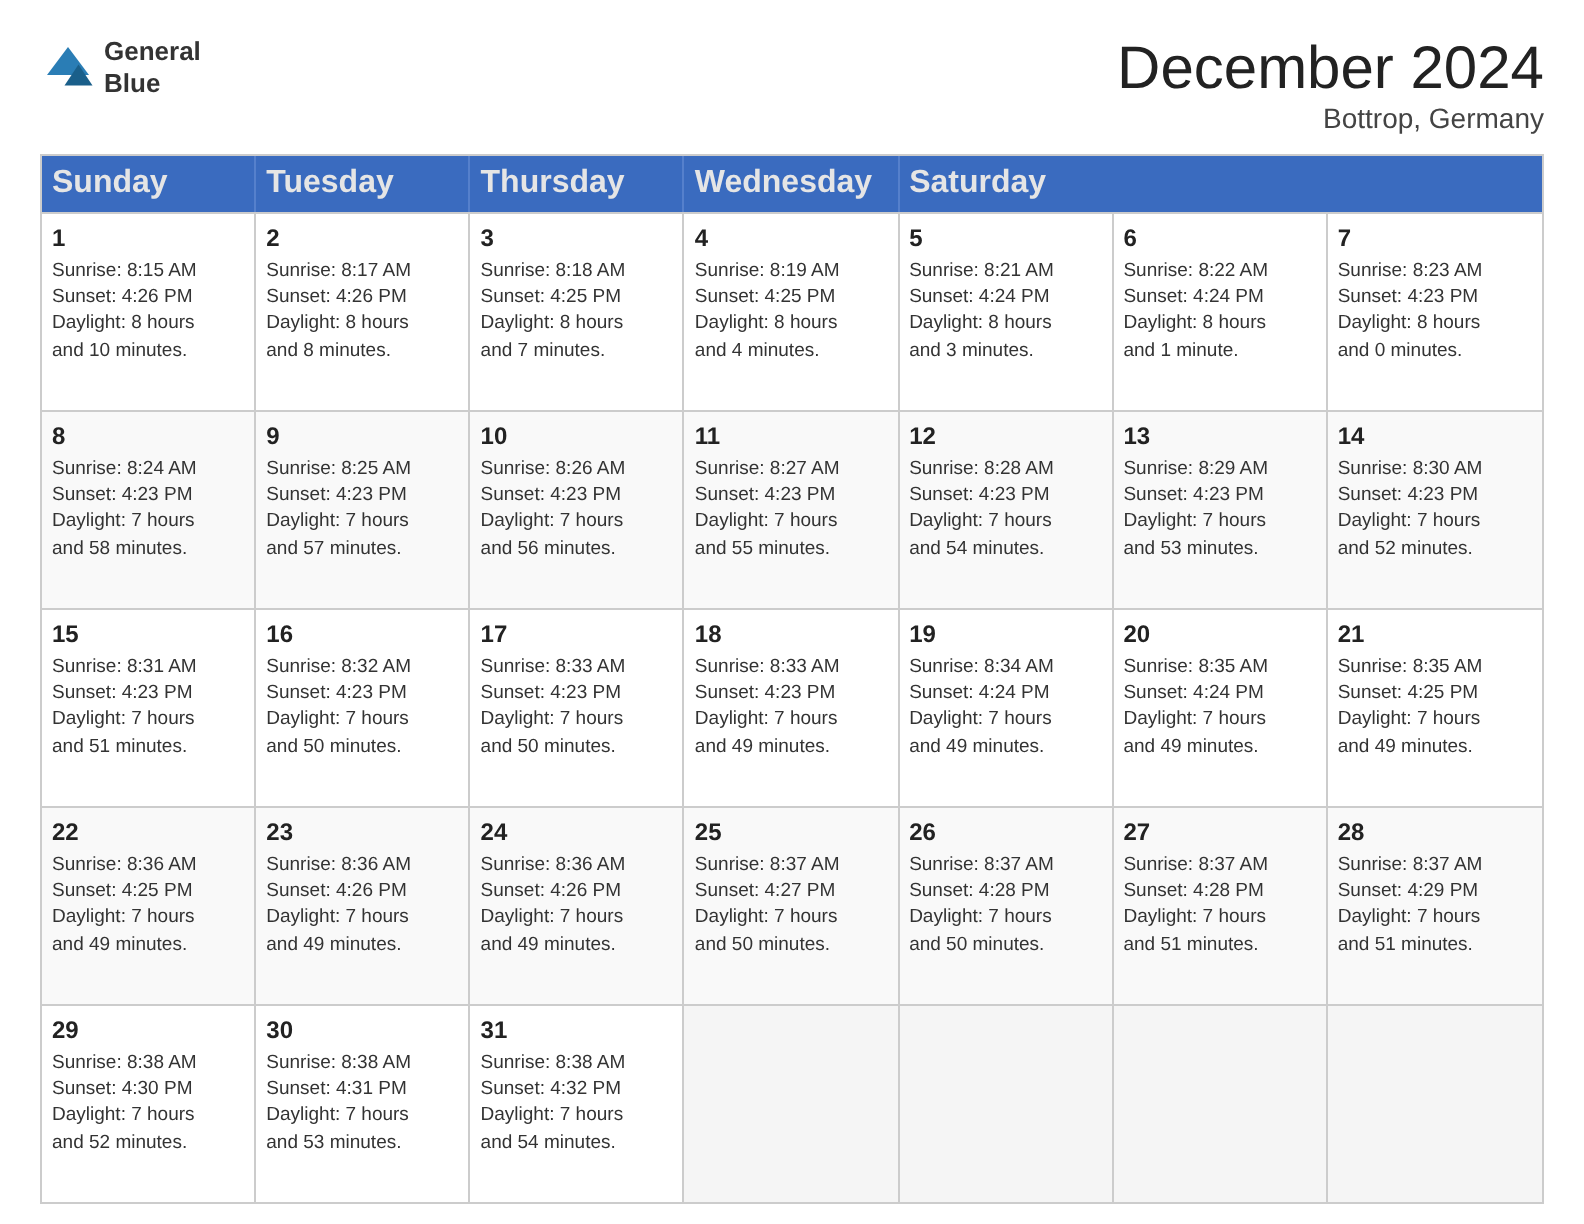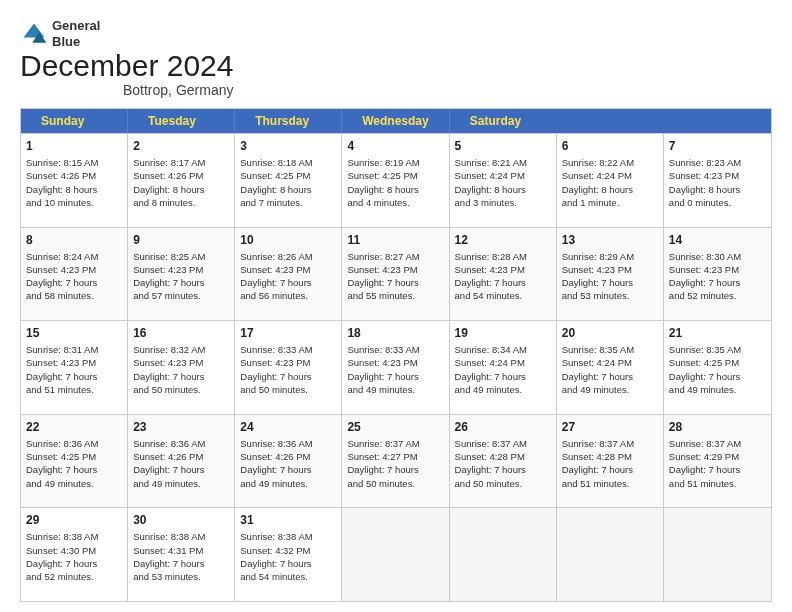--- a/index.html
+++ b/index.html
@@ -15,21 +15,20 @@
       height: 612px;
       padding: 18px 20px 10px 20px;
       display: flex;
       flex-direction: column;
     }
     .header {
       display: flex;
       justify-content: space-between;
       align-items: flex-start;
       margin-bottom: 10px;
-      flex-direction: column;
     }
     .logo {
       display: flex;
       align-items: center;
       gap: 4px;
     }
     .logo-text {
       font-size: 13px;
       font-weight: bold;
       line-height: 1.2;
@@ -57,24 +56,24 @@
       display: flex;
       flex-direction: column;
       border: 1px solid #ccc;
     }
     .cal-header-row {
       display: grid;
       grid-template-columns: repeat(7, 1fr);
       background: #3a6bbf;
     }
     .cal-header-cell {
-      color: #fde047;
-      font-size: 12px;
+      color: #e5e5e5;
+      font-size: 16px;
       font-weight: bold;
-      padding: 5px 20px;
+      padding: 5px 5px;
       border-right: 1px solid #5580cc;
       text-align: left;
     }
     .cal-header-cell:last-child { border-right: none; }
     .cal-body {
       display: flex;
       flex-direction: column;
       flex: 1;
     }
     .cal-row {

